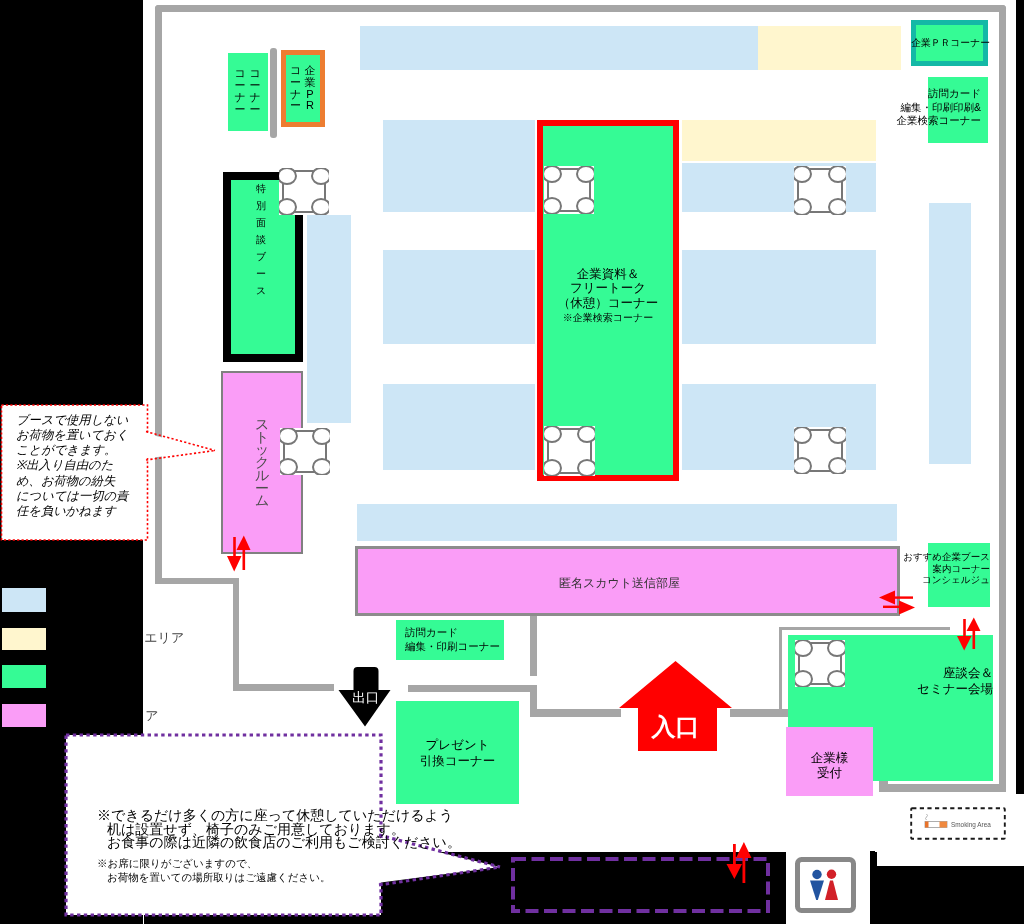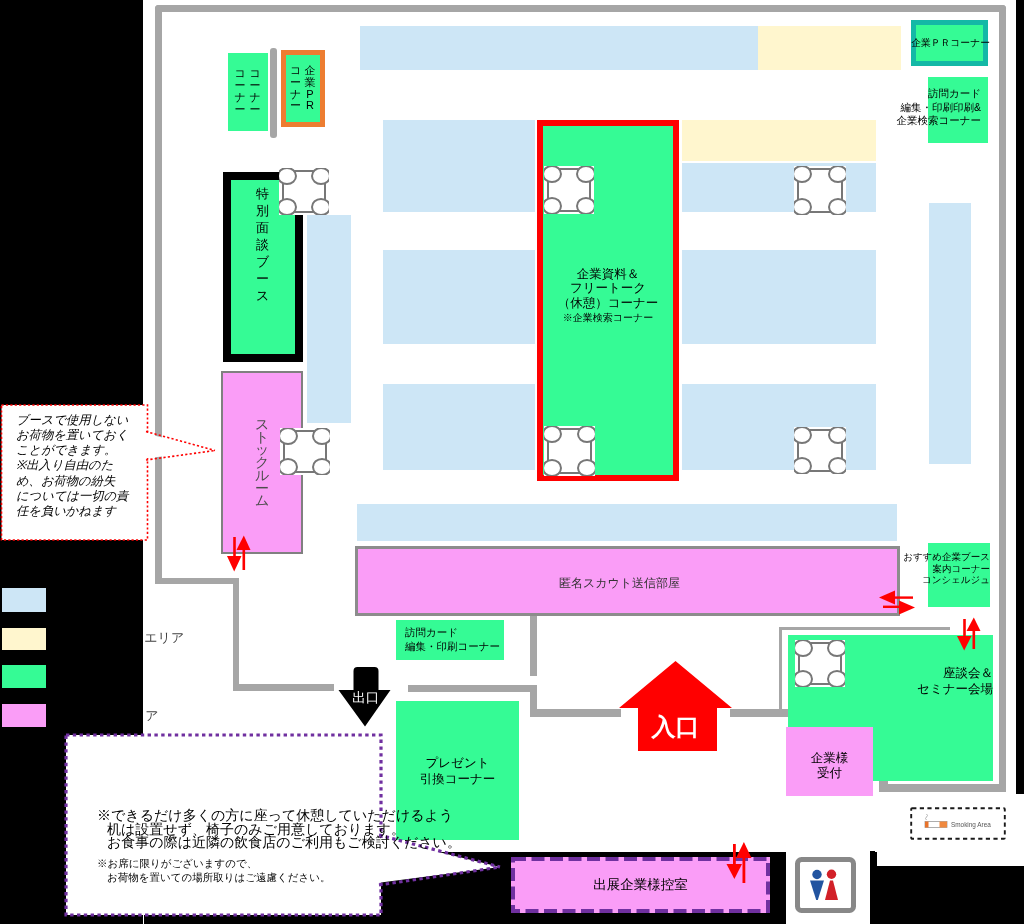--- a/index.html
+++ b/index.html
@@ -94,49 +94,48 @@
 
 <div class="a g" style="left:911px;top:20px;width:77px;height:46px;border:5px solid #14b8a6;display:flex;align-items:center;justify-content:flex-end;font-size:9.8px;white-space:nowrap;">
       <span style="margin-right:-7px;">企業ＰＲコーナー</span>
     </div>
 
 <div class="a g" style="left:928px;top:77px;width:60px;height:66px;"></div>
 
 <div class="a" style="left:820px;top:87px;width:161px;font-size:10.5px;line-height:13.5px;text-align:right;white-space:nowrap;">訪問カード<br>編集・印刷印刷&amp;<br>企業検索コーナー</div>
 
 <div class="a g" style="left:223px;top:172px;width:80px;height:190px;border:8px solid #000;display:flex;justify-content:center;">
-      <div style="width:14px;word-break:break-all;font-size:13px;line-height:17px;margin-top:5px;">特別面談ブース</div>
+      <div style="width:14px;word-break:break-all;font-size:10px;line-height:17px;">特別面談ブース</div>
     </div>
 
 <div class="a p" style="left:221px;top:371px;width:82px;height:183px;border:2px solid #808080;display:flex;align-items:center;justify-content:center;">
       <div style="width:14px;word-break:break-all;font-size:14px;line-height:12.8px;color:#4d4d4d;">ストックルーム</div>
     </div>
 
 <div class="a g" style="left:537px;top:120px;width:142px;height:361px;border:6px solid red;text-align:center;">
       <div style="margin-top:141px;font-size:12.5px;line-height:14.3px;">企業資料＆<br>フリートーク<br>（休憩）コーナー</div>
       <div style="font-size:10px;margin-top:1px;">※企業検索コーナー</div>
     </div>
 
 <div class="a p" style="left:355px;top:546px;width:545px;height:70px;border:3px solid #8c8c8c;display:flex;align-items:center;justify-content:center;font-size:12px;color:#333;padding-right:16px;padding-top:5px;">匿名スカウト送信部屋</div>
 
 <div class="a g" style="left:396px;top:620px;width:108px;height:40px;font-size:10.5px;line-height:14px;padding:5px 0 0 9px;">訪問カード<br>編集・印刷コーナー</div>
 
-<div class="a g" style="left:396px;top:701px;width:123px;height:139px;display:flex;align-items:center;justify-content:center;text-align:center;font-size:12.5px;line-height:16px;">プレゼント<br>引換コーナー</div>
+<div class="a g" style="left:396px;top:701px;width:123px;height:103px;display:flex;align-items:center;justify-content:center;text-align:center;font-size:12.5px;line-height:16px;">プレゼント<br>引換コーナー</div>
 
 <div class="a g" style="left:788px;top:635px;width:205px;height:146px;"></div>
 
 <div class="a" style="left:850px;top:665px;width:143px;text-align:right;font-size:12.5px;line-height:16px;">座談会＆<br>セミナー会場</div>
 
 <div class="a p" style="left:786px;top:727px;width:87px;height:69px;display:flex;align-items:center;justify-content:center;text-align:center;font-size:12.5px;line-height:15.5px;padding-top:9px;">企業様<br>受付</div>
 
 <div class="a g" style="left:928px;top:543px;width:62px;height:64px;"></div>
 
 <div class="a" style="left:840px;top:551px;width:150px;font-size:9.5px;line-height:11.5px;text-align:right;white-space:nowrap;">おすすめ企業ブース<br>案内コーナー<br>コンシェルジュ</div>
 
-<div class="a p" style="left:511px;top:857px;width:259px;height:56px;display:flex;align-items:center;justify-content:center;font-size:13.5px;">出展企業様控室</div>
 
 <svg class="a" style="left:511px;top:857px;" width="259" height="56" viewBox="0 0 259 56">
       <rect x="2" y="2" width="255" height="52" fill="none" stroke="#7030a0" stroke-width="4" stroke-dasharray="13,5.5"></rect>
     </svg>
 
 <div class="a bl" style="left:2px;top:588px;width:44px;height:24px;"></div>
 
 <div class="a ye" style="left:2px;top:628px;width:44px;height:22px;"></div>
 
 <div class="a g" style="left:2px;top:665px;width:44px;height:23px;"></div>

